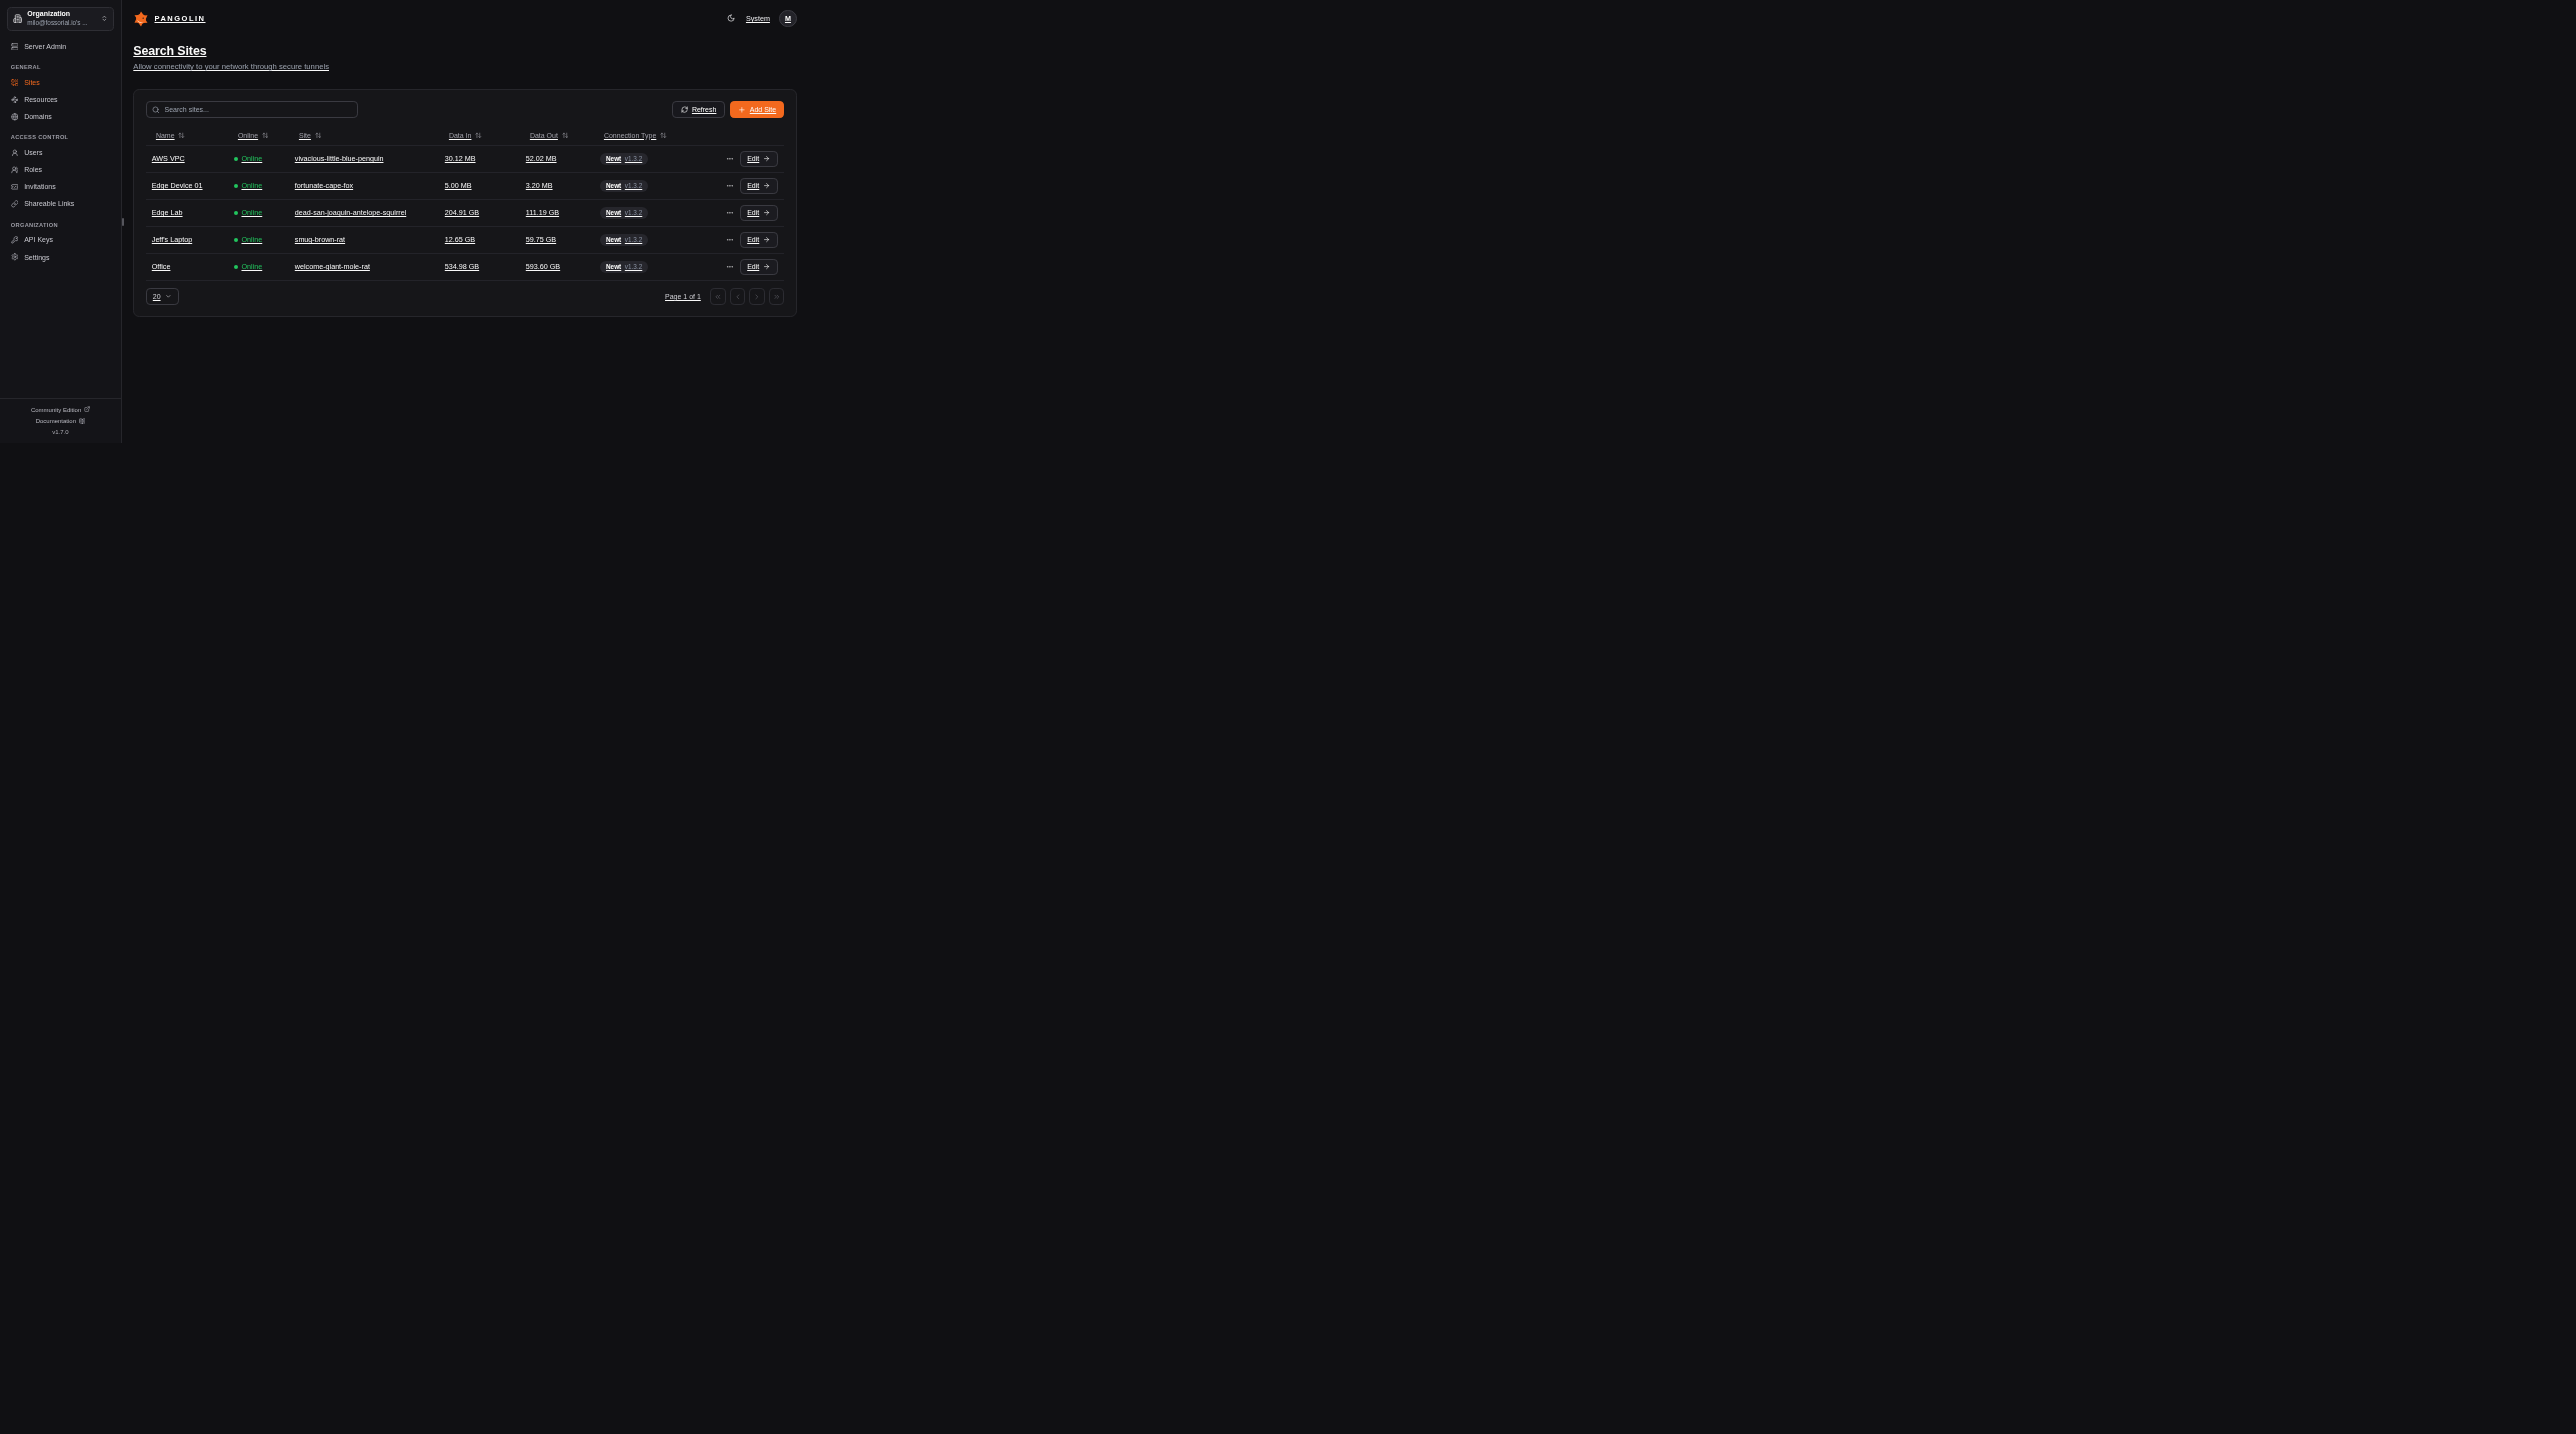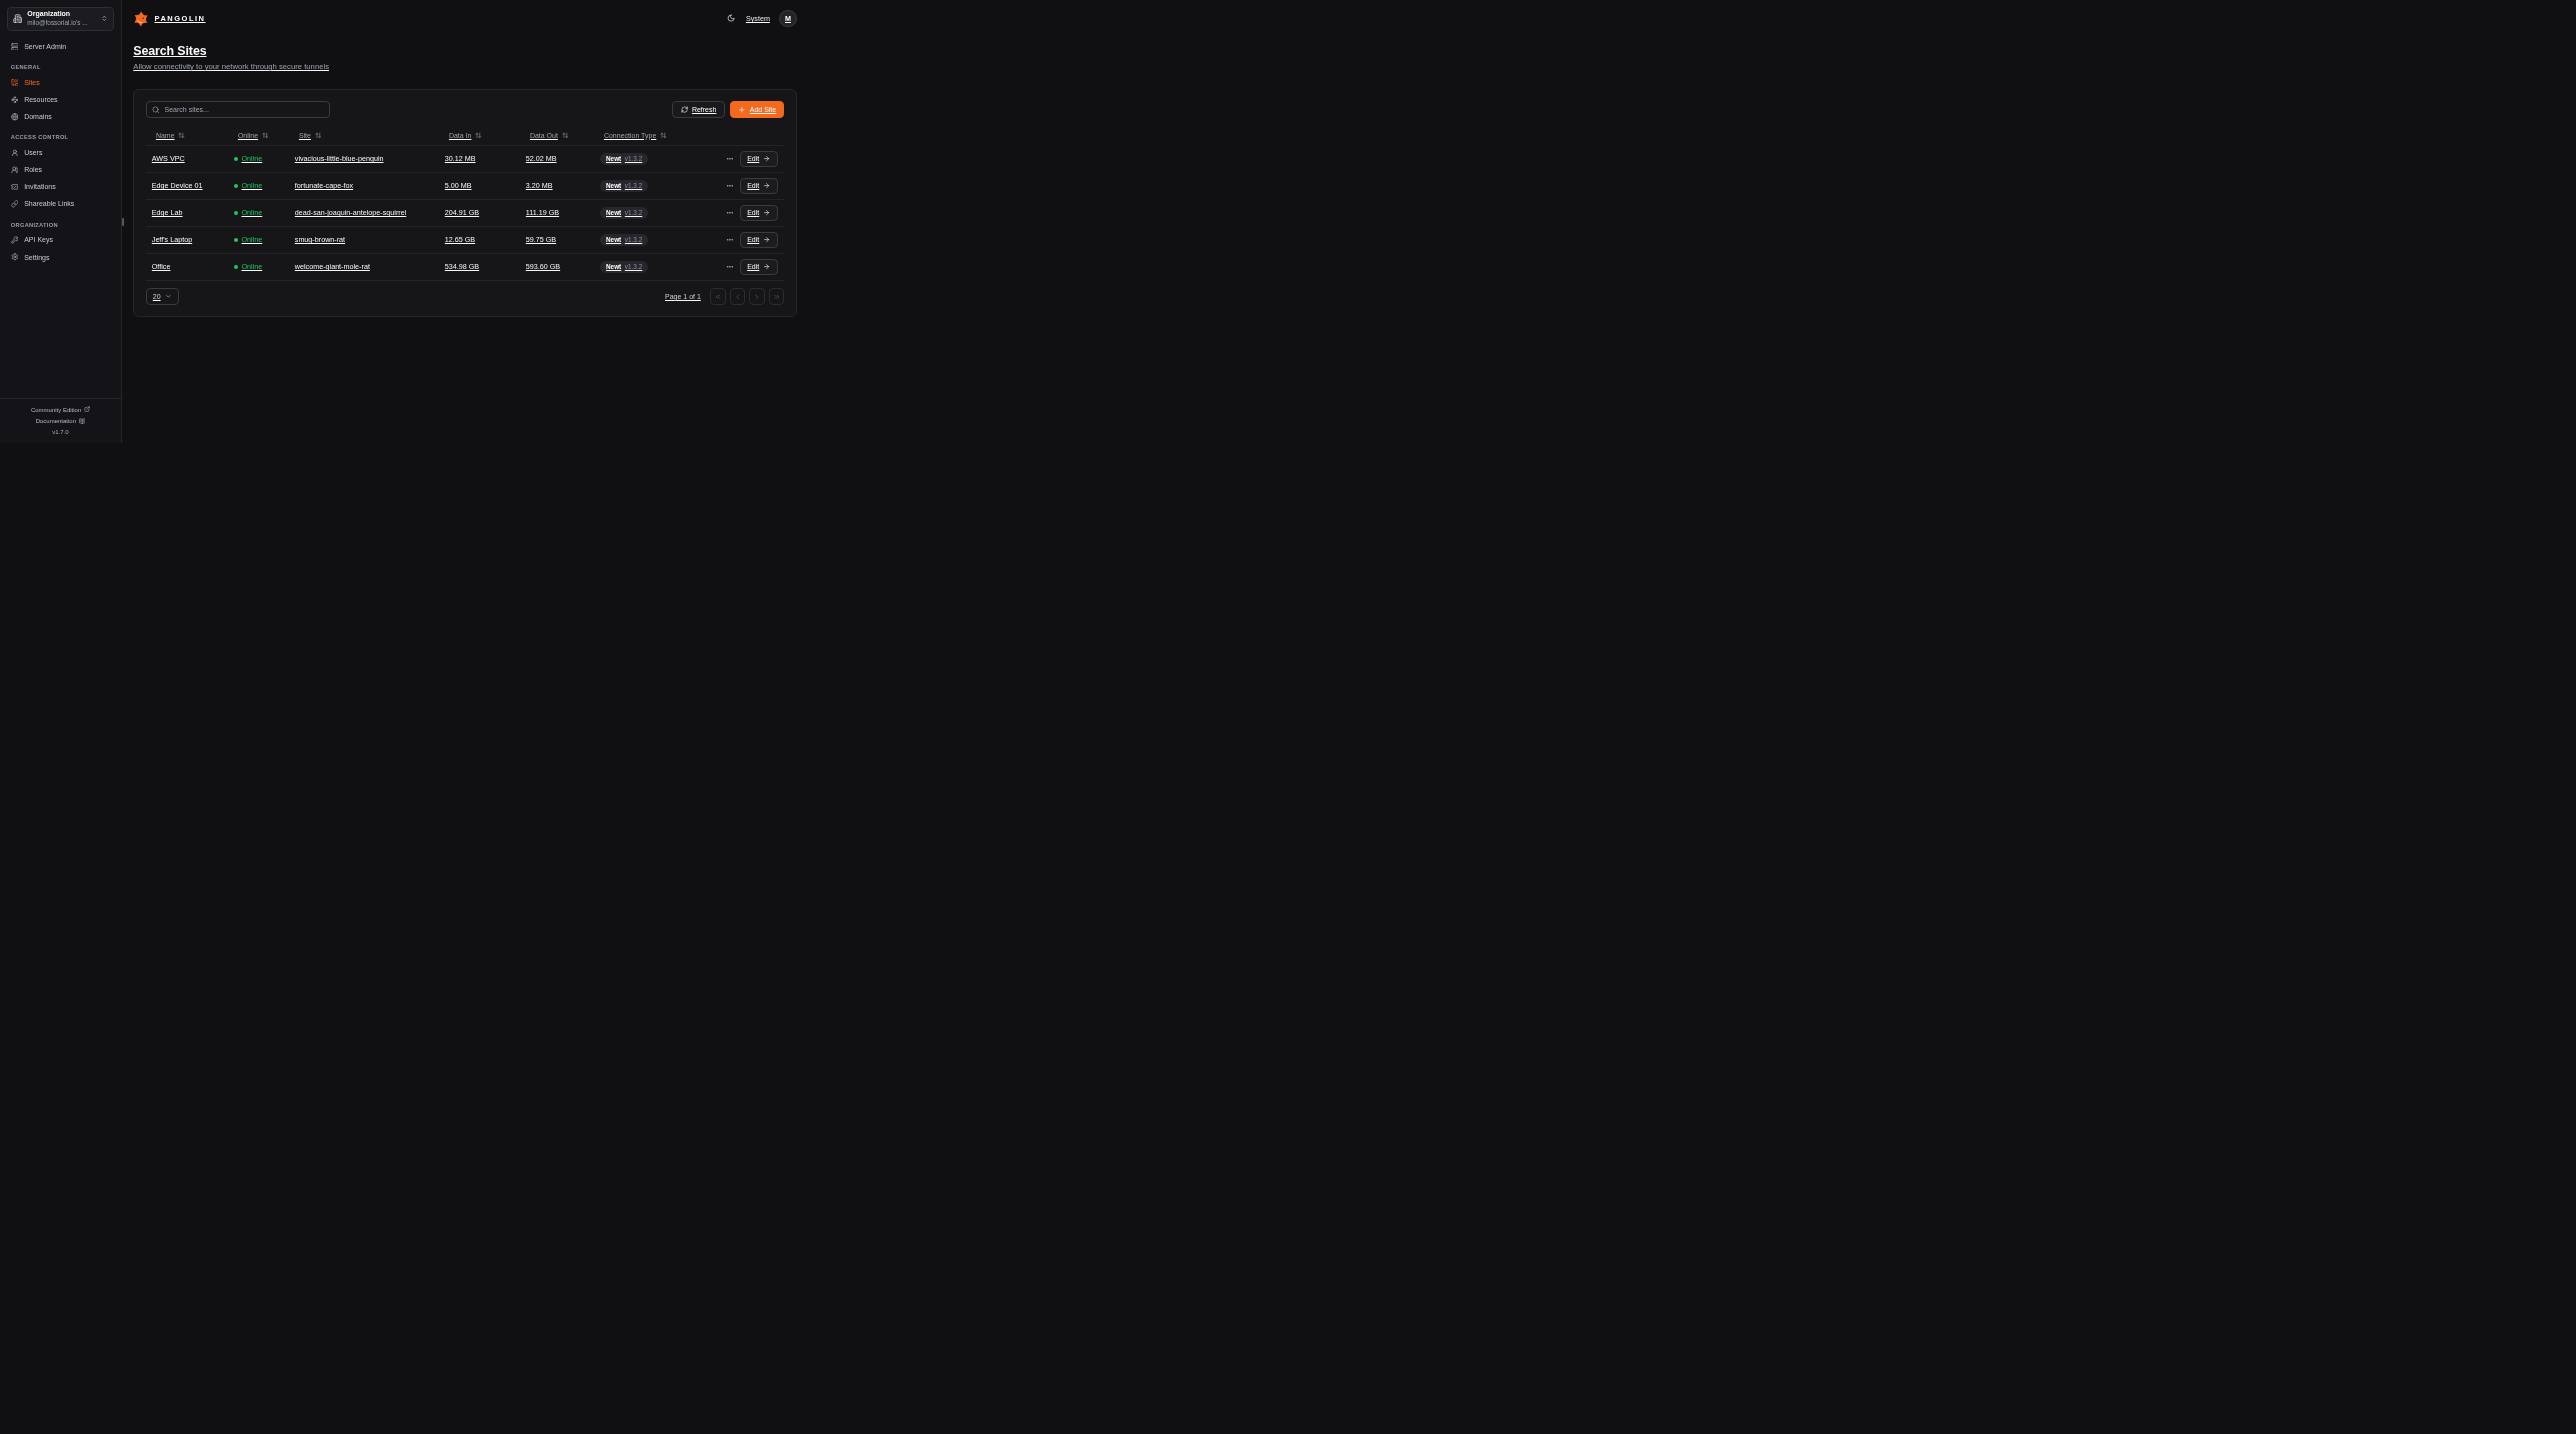--- a/index.html
+++ b/index.html
@@ -53,21 +53,21 @@
     background:none; border:none; font-family:inherit; cursor:pointer;}
   .avatar{width:17.5px; height:17.5px; border-radius:50%; background:#232329; border:0.5px solid #3a3a41;
     display:flex; align-items:center; justify-content:center; font-size:7.2px; font-weight:700; color:#fff; cursor:pointer;}
 
   .content{padding:0 11.3px;}
   .page-title{margin-top:7.2px; font-size:12.4px; font-weight:800; letter-spacing:-0.1px;}
   .page-subtitle{margin-top:4.1px; font-size:7.7px; color:var(--muted);}
 
   .card{margin-top:17.5px; background:var(--card); border:0.5px solid var(--border); border-radius:6.2px; padding:11.3px;}
   .toolbar{display:flex; align-items:center;}
-  .search{display:flex; align-items:center; gap:4.6px; width:184px; height:17px; padding:0 5.7px;
+  .search{display:flex; align-items:center; gap:4.6px; width:212px; height:17px; padding:0 5.7px;
     border:0.5px solid var(--border2); border-radius:4.1px; color:var(--muted);}
   .search input{flex:1; background:transparent; border:none; outline:none; color:var(--text);
     font-size:7px; font-family:inherit;}
   .search input::placeholder{color:var(--muted);}
   .toolbar-buttons{margin-left:auto; display:flex; gap:5.2px;}
   .btn{display:flex; align-items:center; gap:4.1px; height:17px; padding:0 7.2px; border-radius:4.1px;
     font-size:7px; font-family:inherit; cursor:pointer;}
   .btn-outline{background:#18181d; border:0.5px solid var(--border2); color:#fff;}
   .btn-primary{background:var(--accent); border:0.5px solid var(--accent); color:#fff; font-weight:500;}
 

